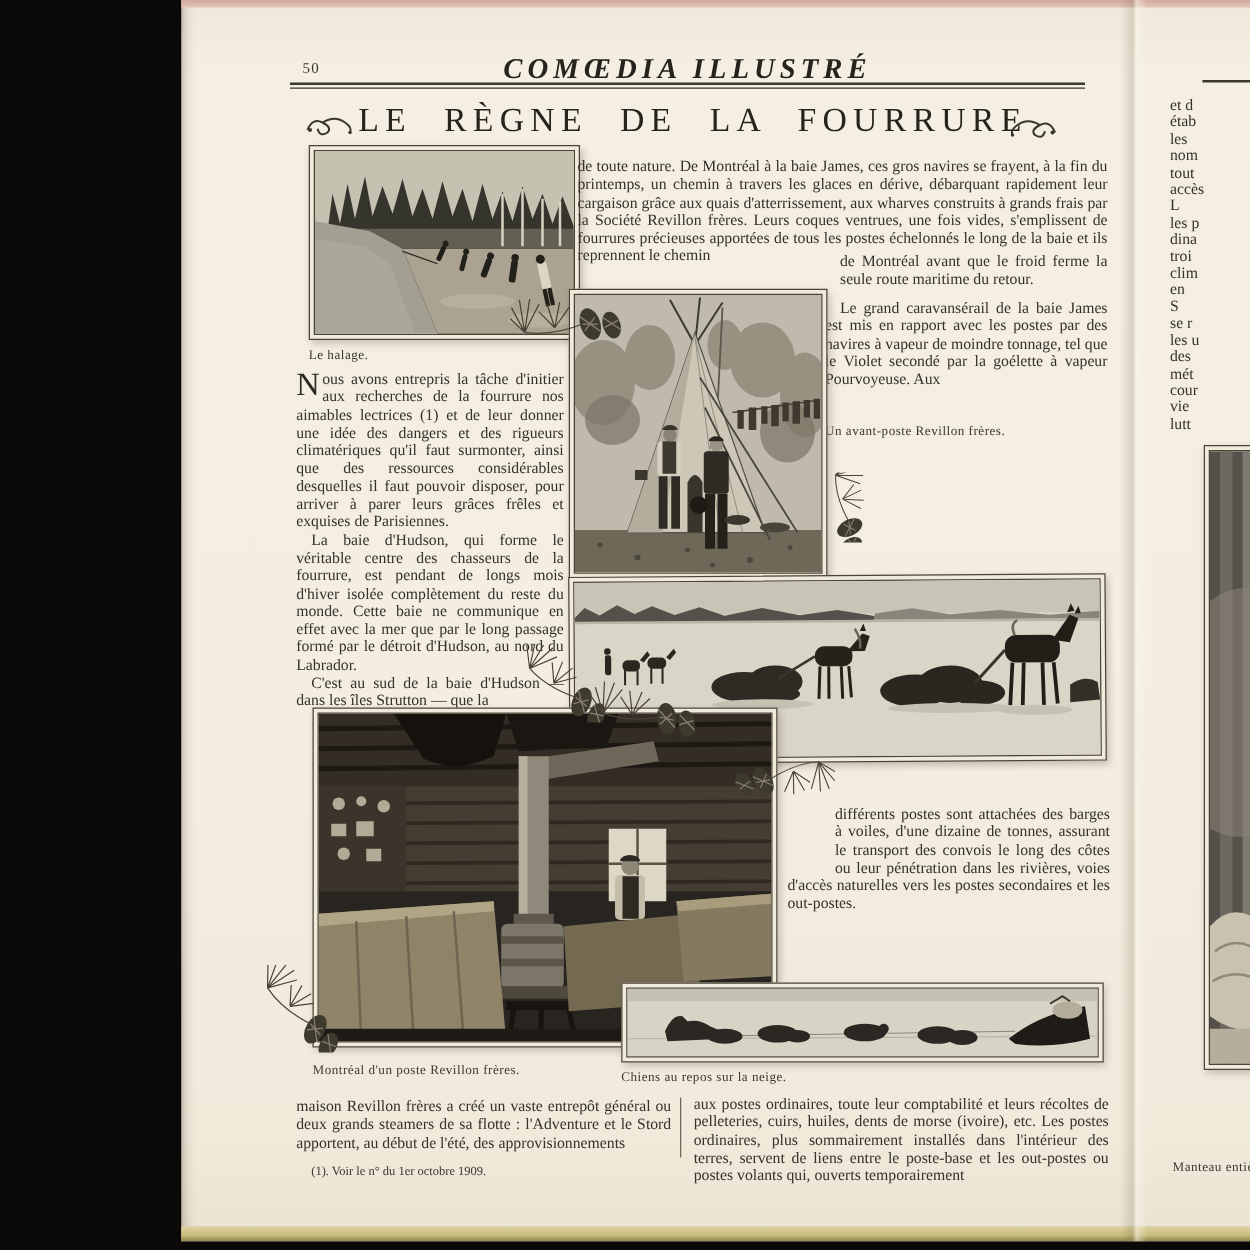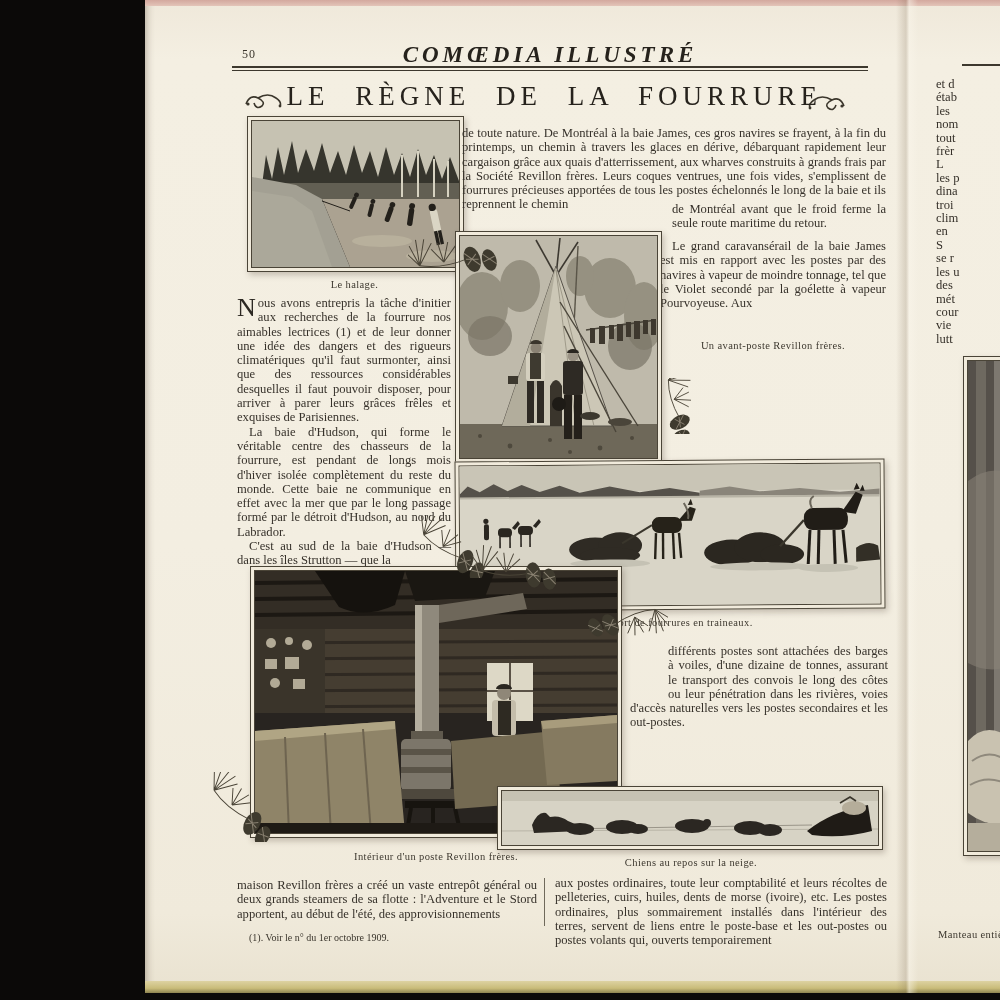--- a/index.html
+++ b/index.html
@@ -24,21 +24,21 @@
   .abs{position:absolute;}
   .pagenum{font-size:12px;letter-spacing:1px;color:#3a352c;}
   .masthead{font-size:23px;font-weight:bold;font-style:italic;letter-spacing:4px;color:#26221c;text-align:center;}
   .rule{background:#3d382e;}
   .headline{font-size:27px;letter-spacing:5px;word-spacing:14px;color:#26221c;text-align:center;white-space:nowrap;}
 
   .body-text{font-size:12.6px;line-height:14.3px;text-align:justify;color:#36312a;}
   .body-text p{margin:0;text-indent:12px;}
   .body-text p.noindent{text-indent:0;}
   .dropcap{float:left;font-size:26px;line-height:24px;padding-right:2px;color:#2c2822;}
-  .caption{font-size:10.5px;letter-spacing:.4px;color:#3d382f;text-align:center;}
+  .caption{font-size:10.5px;letter-spacing:.4px;color:#3d382f;}
   .footnote{font-size:10px;color:#3a352c;}
   .col-divider{width:1px;background:#6f695b;}
 
   .frame{position:absolute;background:#f1ebdc;border:1px solid #4a4437;padding:3px;
     box-shadow:2px 3px 6px rgba(60,45,30,.25);}
   .frame svg{display:block;border:1px solid #4a4437;}
 
   .float-spacer{float:left;width:38px;height:44px;}
 
   .fragments{font-size:12.6px;line-height:13.4px;color:#36312a;overflow:hidden;white-space:nowrap;}
@@ -351,21 +351,21 @@
           <line x1="70" y1="162" x2="76" y2="262"></line>
           <line x1="108" y1="158" x2="116" y2="262"></line>
         </g>
       <polygon points="196,170 300,160 306,230 200,238" fill="#746a52"></polygon>
       <polygon points="286,150 362,144 362,210 292,214" fill="#857a60"></polygon>
       <polygon points="286,150 362,144 362,152 288,158" fill="#a89c7c"></polygon>
     </g>
     <rect x="0" y="252" width="362" height="10" fill="#1e1a15"></rect>
   </svg>
 </div>
-<div class="abs caption" style="left:250px;top:851px;width:372px;">Intérieur d'un poste Revillon frères.</div>
+<div class="abs caption" style="left:250px;top:851px;width:372px;">Montréal d'un poste Revillon frères.</div>
 
 <div class="abs body-text" style="left:630px;top:644px;width:258px;">
   <p class="noindent"><span class="float-spacer"></span><span>différents postes sont attachées des barges à voiles, d'une dizaine de tonnes, assurant le transport des convois le long des côtes ou leur pénétration dans les rivières, voies d'accès naturelles vers les postes secondaires et les out-postes.</span></p>
 </div>
 
 <div class="frame" style="left:497px;top:786px;">
   <svg width="376" height="54" viewBox="0 0 376 54">
     <rect width="376" height="54" fill="#d7d3c5"></rect>
     <rect width="376" height="10" fill="#c6c2b3"></rect>
     <line x1="0" y1="40" x2="376" y2="38" stroke="#b8b4a6" stroke-width="1"></line>
@@ -400,21 +400,21 @@
   <p class="noindent">aux postes ordinaires, toute leur comptabilité et leurs récoltes de pelleteries, cuirs, huiles, dents de morse (ivoire), etc. Les postes ordinaires, plus sommairement installés dans l'intérieur des terres, servent de liens entre le poste-base et les out-postes ou postes volants qui, ouverts temporairement</p>
 </div>
 
 <div class="abs rule" style="left:962px;top:64px;width:38px;height:2px;"></div>
 <div class="abs fragments" style="left:936px;top:78px;width:64px;height:270px;">
     <div>et d</div>
     <div>étab</div>
     <div>les</div>
     <div>nom</div>
     <div>tout</div>
-    <div>frèr</div>
+    <div>accès</div>
     <div>L</div>
     <div>les p</div>
     <div>dina</div>
     <div>troi</div>
     <div>clim</div>
     <div>en</div>
     <div>S</div>
     <div>se r</div>
     <div>les u</div>
     <div>des</div>

